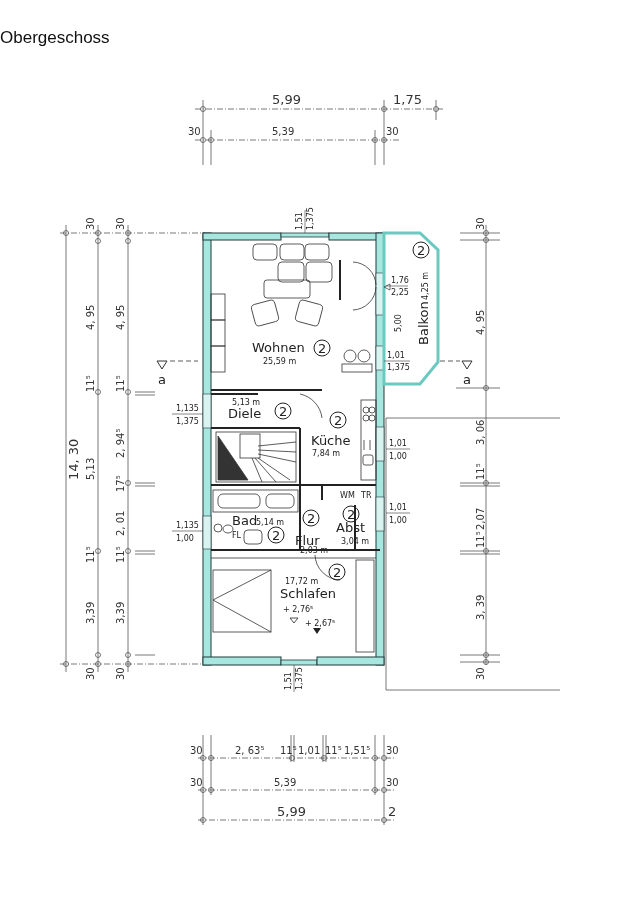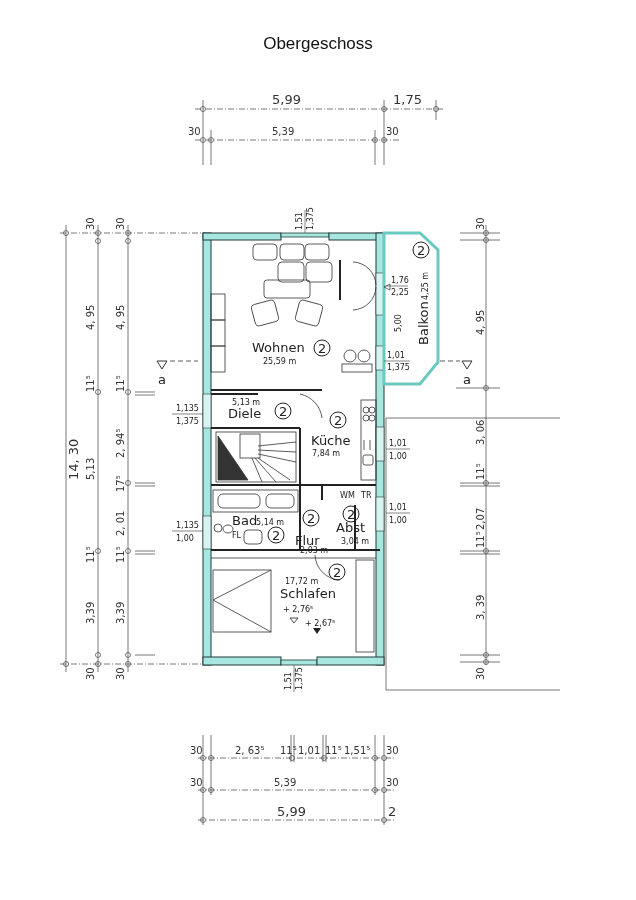--- a/index.html
+++ b/index.html
@@ -1,17 +1,17 @@
 <!DOCTYPE html>
 <html><head>
 <meta charset="utf-8">
 <style>
   html, body { margin:0; padding:0; background:#ffffff; }
   body { width:636px; height:900px; position:relative; overflow:hidden; font-family:"DejaVu Sans", sans-serif; }
-  .title { position:absolute; left:0; width:636px; top:34px; text-align:center; font-family:"Liberation Sans", sans-serif; font-size:17px; color:#111; }
+  .title { position:absolute; left:0; width:636px; top:28px; font-family:"Liberation Sans", sans-serif; font-size:17px; color:#111; }
   svg { position:absolute; left:0; top:0; }
   .dim { font-family:"DejaVu Sans", sans-serif; font-size:10px; fill:#333; }
   .dimL { font-family:"DejaVu Sans", sans-serif; font-size:13px; fill:#333; }
   .room { font-family:"DejaVu Sans", sans-serif; font-size:13px; fill:#222; }
   .area { font-family:"DejaVu Sans", sans-serif; font-size:8px; fill:#222; }
   .small { font-family:"DejaVu Sans", sans-serif; font-size:8px; fill:#222; }
 </style>
 </head>
 <body>
 

